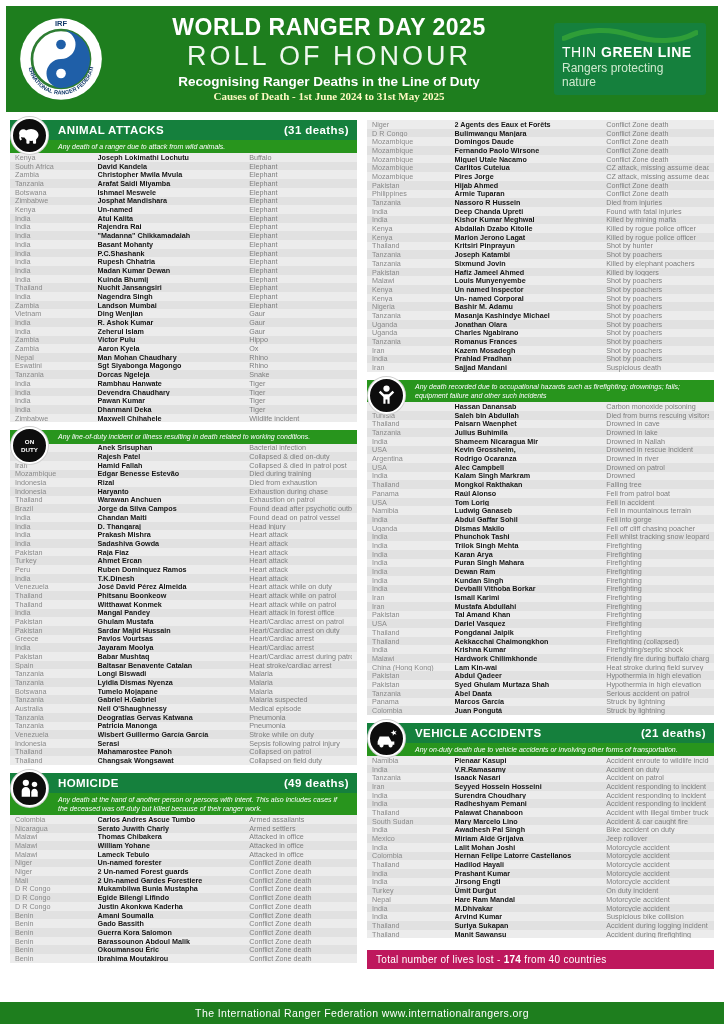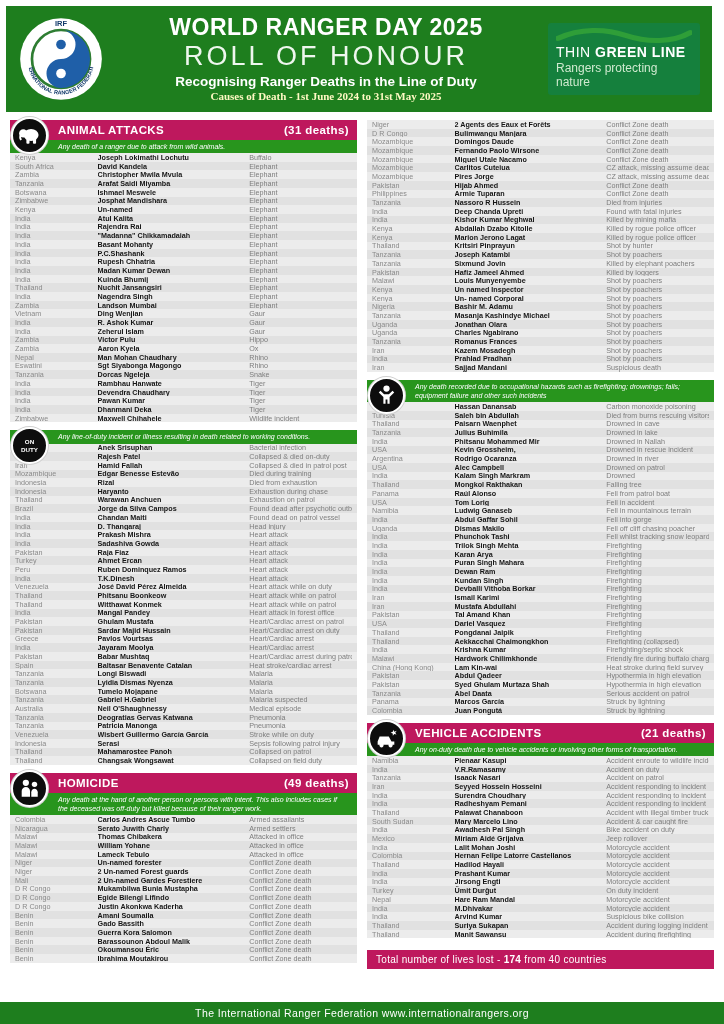--- a/index.html
+++ b/index.html
@@ -1,20 +1,20 @@
 <!DOCTYPE html>
 <html><head>
 <meta charset="utf-8">
 <style>
   html,body{margin:0;padding:0;}
   body{width:724px;height:1024px;overflow:hidden;position:relative;background:#ffffff;
        font-family:"Liberation Sans",sans-serif;-webkit-font-smoothing:antialiased;}
 
   
-  .page-header{display:flex;align-items:center;background:#1e7e1e;margin:6px 12px 0 6px;
+  .page-header{display:flex;align-items:center;background:#1e7e1e;margin:6px 6px 0 6px;
                padding:6px 12px;height:94px;}
   .irf-logo{width:86px;height:86px;flex:0 0 auto;display:flex;align-items:center;justify-content:center;}
   .header-center{flex:1;text-align:center;color:#fff;line-height:1.12;padding:0 6px;}
   .h-title{font-size:23px;font-weight:bold;letter-spacing:.5px;}
   .h-subtitle{font-size:27px;font-weight:300;letter-spacing:3px;color:#eef7ee;}
   .h-tagline{font-size:13.5px;font-weight:bold;margin-top:3px;}
   .h-period{font-size:11px;font-weight:bold;color:#fef9c3;margin-top:1px;font-family:Liberation Serif, serif;}
   .tgl-logo{flex:0 0 auto;width:152px;height:72px;background:#15803d;border-radius:3px;
             display:flex;flex-direction:column;justify-content:flex-end;padding:4px 8px 6px 8px;box-sizing:border-box;}
   .tgl-wave{height:26px;}
@@ -22,21 +22,21 @@
   .tgl-line1 .thin{font-weight:300;}
   .tgl-line1 .bold{font-weight:bold;}
   .tgl-line2{color:#cfe9cf;font-size:12px;margin-top:1px;}
 
   
   .columns{display:flex;gap:10px;padding:8px 10px 0 10px;}
   .col{flex:1;min-width:0;}
 
   
   .section{position:relative;margin-bottom:8px;}
-  .sec-head{background:#be185d;color:#fff;display:flex;justify-content:space-between;align-items:center;
+  .sec-head{background:#15803d;color:#fff;display:flex;justify-content:space-between;align-items:center;
             padding:3px 8px 3px 48px;font-weight:bold;font-size:11.5px;letter-spacing:.4px;height:14px;gap:20px;}
   .sec-desc{background:#28951d;color:#fff;font-style:italic;font-size:7px;line-height:1.3;
             padding:2px 10px 2px 48px;}
   .sec-icon{position:absolute;left:1px;top:-3px;width:37px;height:37px;border-radius:50%;
             background:#0d0d0d;border:2.5px solid #fff;box-sizing:border-box;z-index:2;
             display:flex;align-items:center;justify-content:center;box-shadow:0 0 0 1px #cfcfcf;}
   .sec-icon svg{width:25px;height:25px;}
 
   .row{display:grid;grid-template-columns:24.5% 45% 30.5%;align-items:center;height:8.7px;
        font-size:7.2px;padding:0 5px;overflow:hidden;}
@@ -745,21 +745,21 @@
             <span class="c-name">Paisarn Waenphet</span>
             <span class="c-cause">Drowned in cave</span>
           </div>
           <div class="row">
             <span class="c-country">Tanzania</span>
             <span class="c-name">Julius Buhimila</span>
             <span class="c-cause">Drowned in lake</span>
           </div>
           <div class="row">
             <span class="c-country">India</span>
-            <span class="c-name">Phitsanu Mohammed Mir</span>
+            <span class="c-name">Shameem Nicaragua Mir</span>
             <span class="c-cause">Drowned in Nallah</span>
           </div>
           <div class="row">
             <span class="c-country">USA</span>
             <span class="c-name">Kevin Grossheim,</span>
             <span class="c-cause">Drowned in rescue incident</span>
           </div>
           <div class="row">
             <span class="c-country">Argentina</span>
             <span class="c-name">Rodrigo Ocaranza</span>

